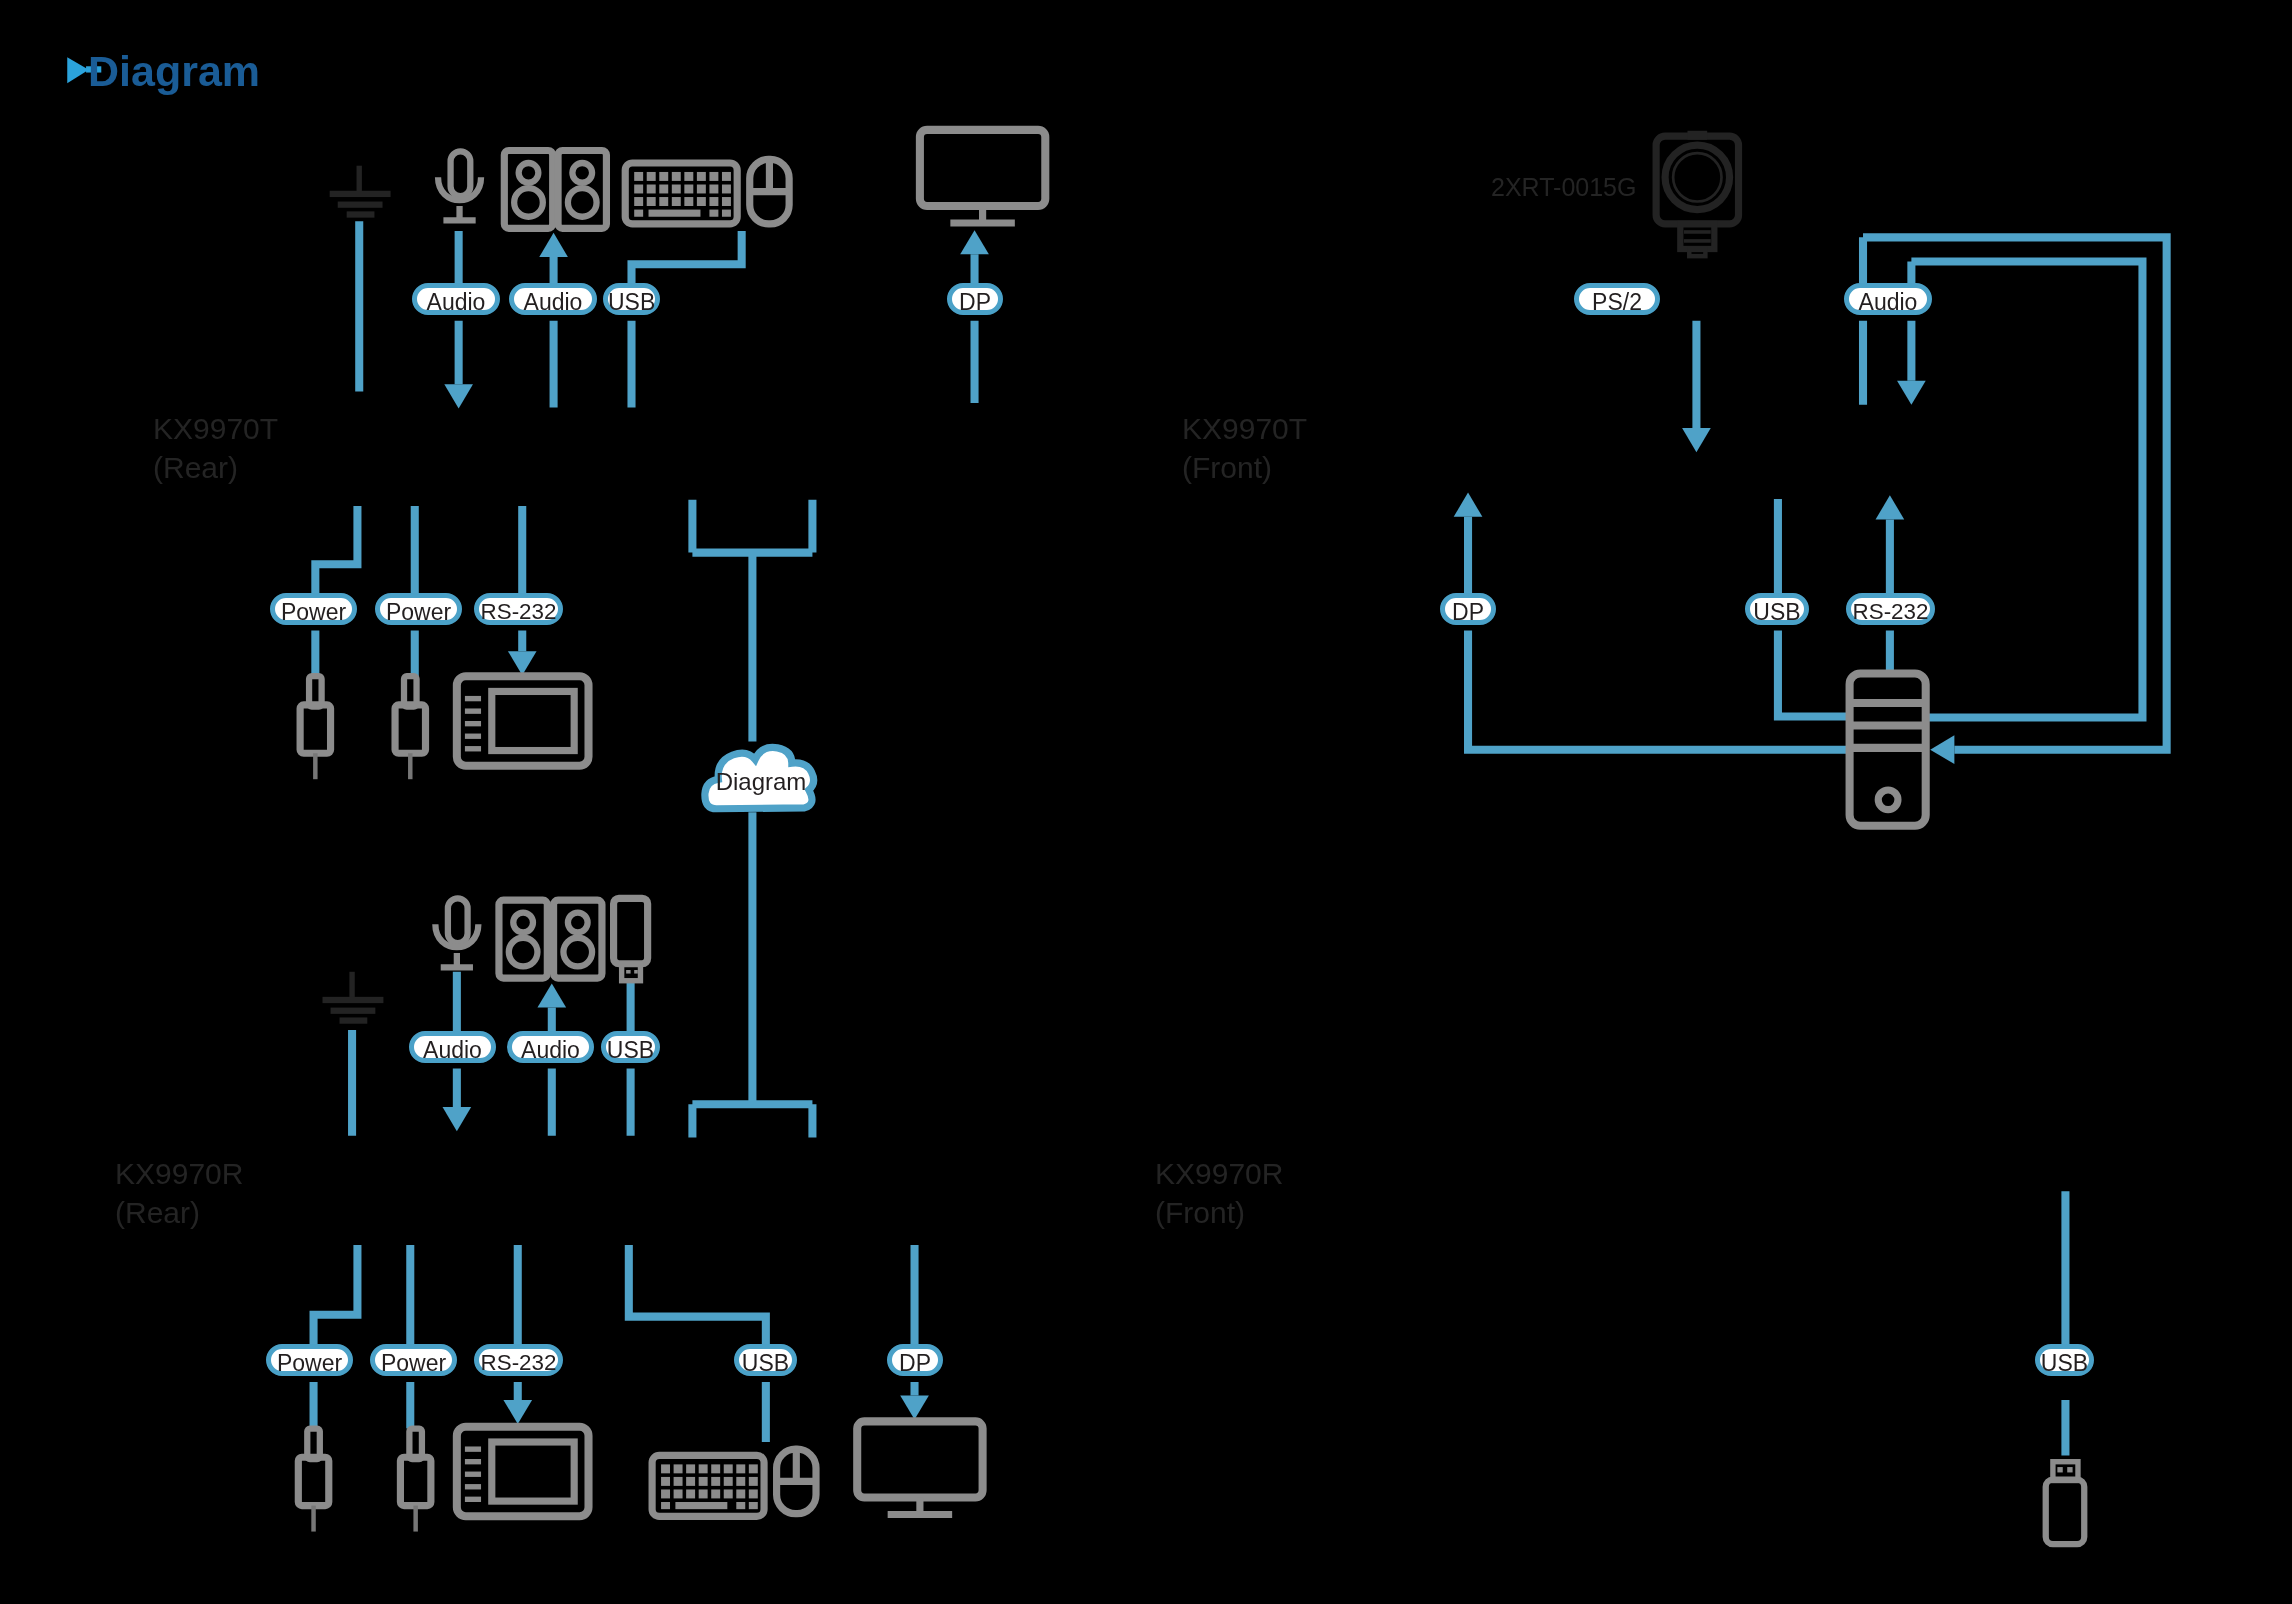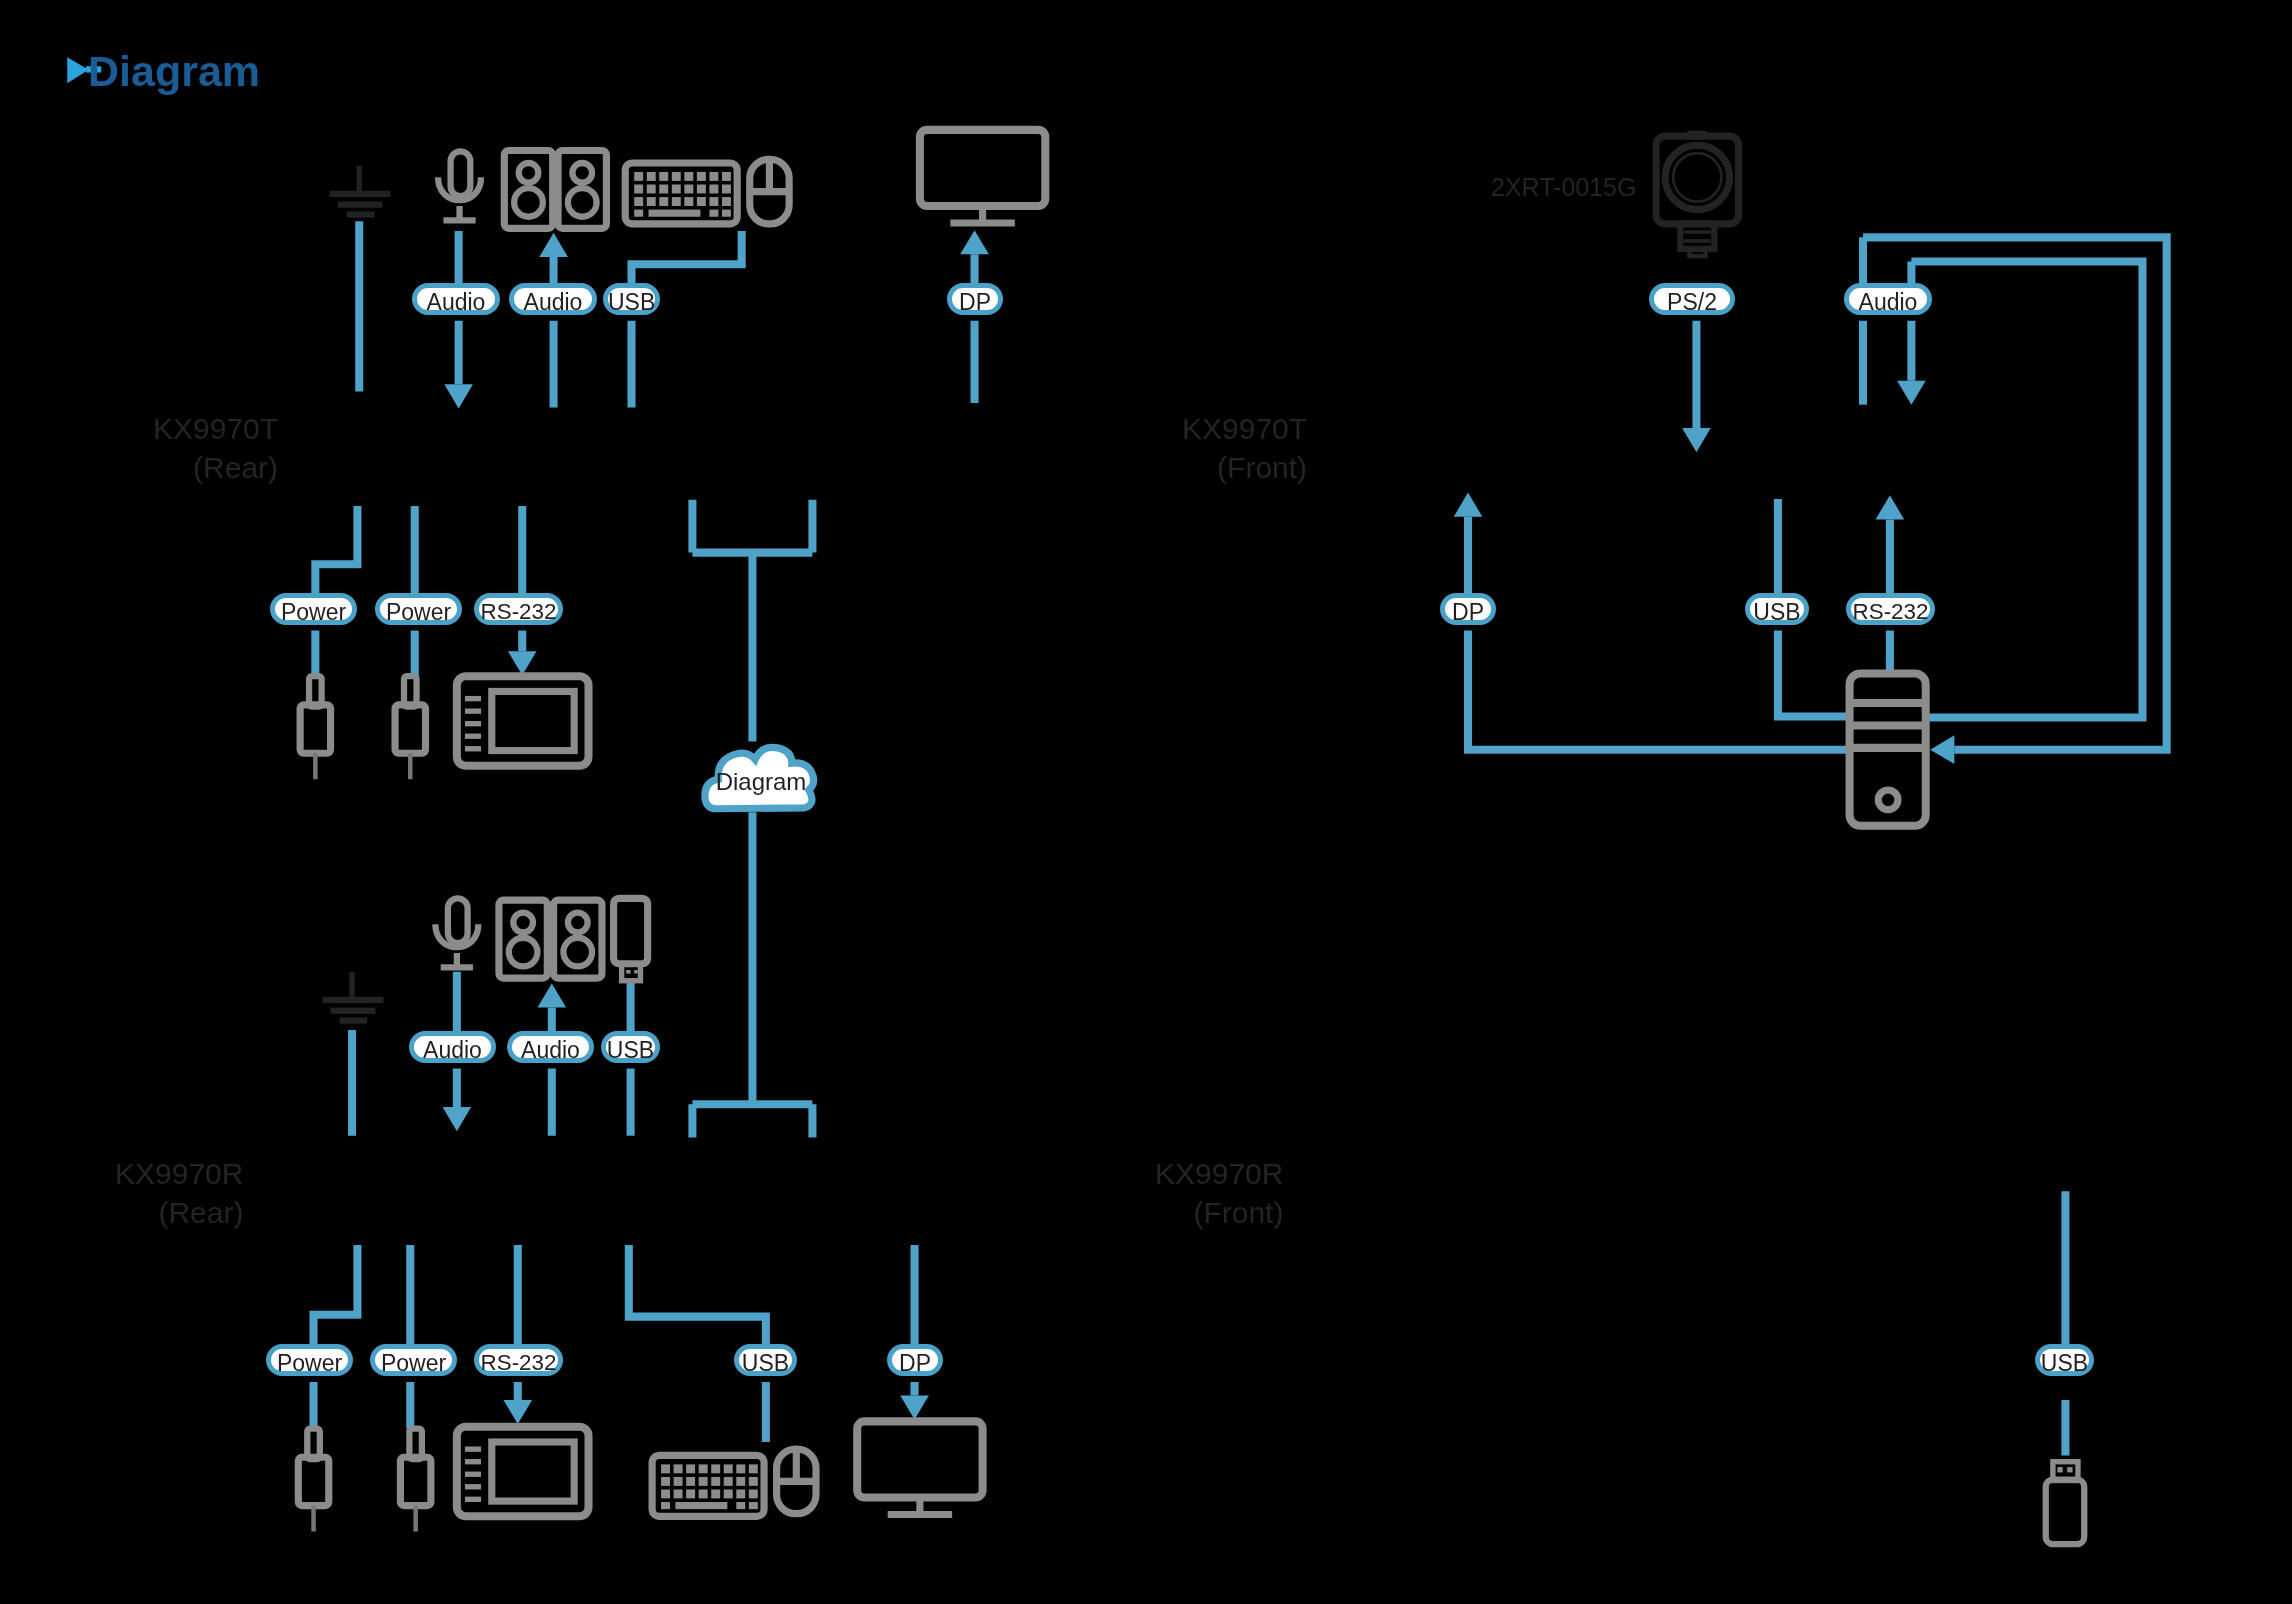--- a/index.html
+++ b/index.html
@@ -10,21 +10,21 @@
   .bf{fill:var(--line_blue);stroke:none;}
   .gl{stroke:var(--icon_gray);fill:none;}
   .gf{fill:var(--icon_gray);stroke:none;}
   .dl{stroke:var(--dark);fill:none;}
   .df{fill:var(--dark);stroke:none;}
   .cloud{fill:#ffffff;stroke:var(--line_blue);stroke-width:8;}
   .pill{position:absolute;height:32px;box-sizing:border-box;background:var(--pill_bg);
         border:5.4px solid var(--pill_border);border-radius:19px;color:var(--pill_text);
         font-size:23px;line-height:28px;text-align:center;white-space:nowrap;z-index:5;}
   .devlabel{position:absolute;color:var(--label_dark);font-size:30px;line-height:39px;z-index:4;}
-  .devlabel span{display:block;text-align:right;}
+  .devlabel span{display:block;}
   .acclabel{position:absolute;color:var(--label_dark);font-size:25px;z-index:4;white-space:nowrap;}
   .netlabel{position:absolute;color:var(--pill_text);font-size:24px;z-index:6;width:116px;text-align:center;}
   .pagetitle{position:absolute;left:88px;top:47px;color:var(--title_blue);font-size:43px;font-weight:bold;z-index:4;}
 </style>
 </head>
 <body>
 
 <div class="stage">
 
   <svg width="2293" height="1605" viewBox="0 0 2560 1792">
@@ -214,21 +214,21 @@
       <rect x="96" y="74" width="17" height="7" fill="var(--title_arrow)"></rect>
     </g>
   </svg>
 
   <div class="pagetitle">Diagram</div>
 
   <div class="pill" style="left:412px;top:283px;width:88px">Audio</div>
   <div class="pill" style="left:509px;top:283px;width:88px">Audio</div>
   <div class="pill" style="left:603px;top:283px;width:57px">USB</div>
   <div class="pill" style="left:947px;top:283px;width:56px">DP</div>
-  <div class="pill" style="left:1649px;top:283px;width:86px">PS/2</div>
+  <div class="pill" style="left:1574px;top:283px;width:86px">PS/2</div>
   <div class="pill" style="left:1844px;top:283px;width:88px">Audio</div>
 
   <div class="pill" style="left:270px;top:593px;width:87px">Power</div>
   <div class="pill" style="left:375px;top:593px;width:87px">Power</div>
   <div class="pill" style="left:474px;top:593px;width:89px;font-size:22.4px">RS-232</div>
   <div class="pill" style="left:1440px;top:593px;width:56px">DP</div>
   <div class="pill" style="left:1745px;top:593px;width:64px">USB</div>
   <div class="pill" style="left:1846px;top:593px;width:89px;font-size:22.4px">RS-232</div>
 
   <div class="pill" style="left:409px;top:1031px;width:87px">Audio</div>

